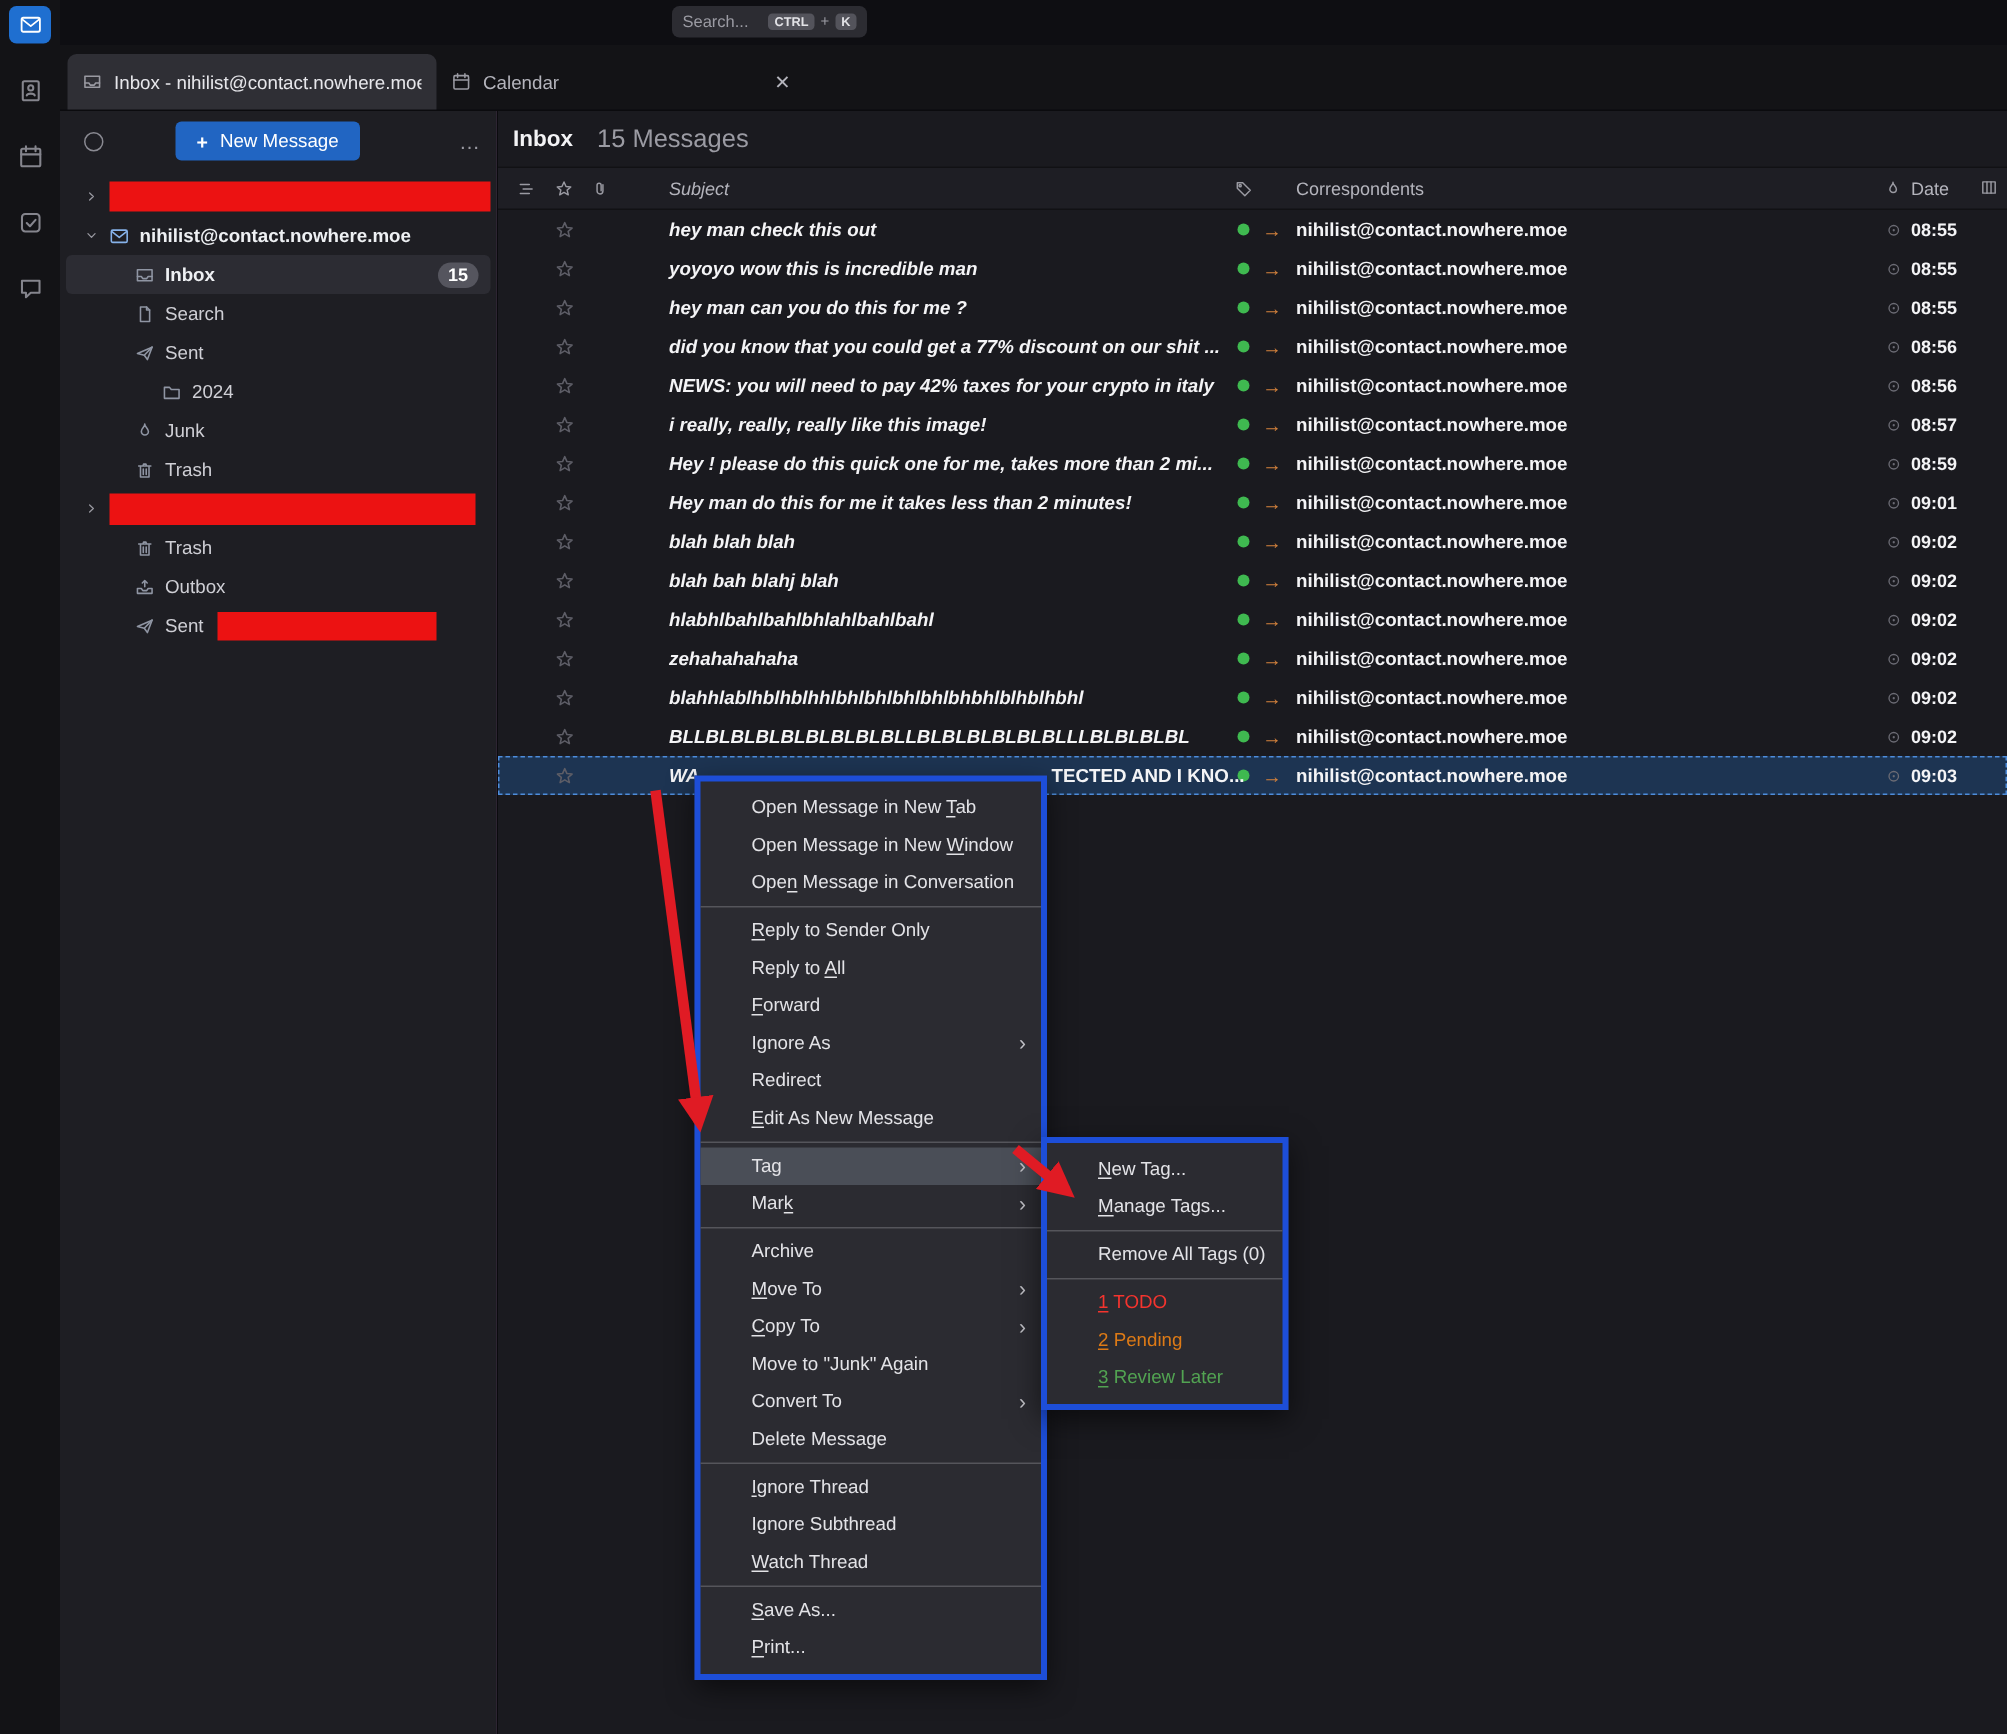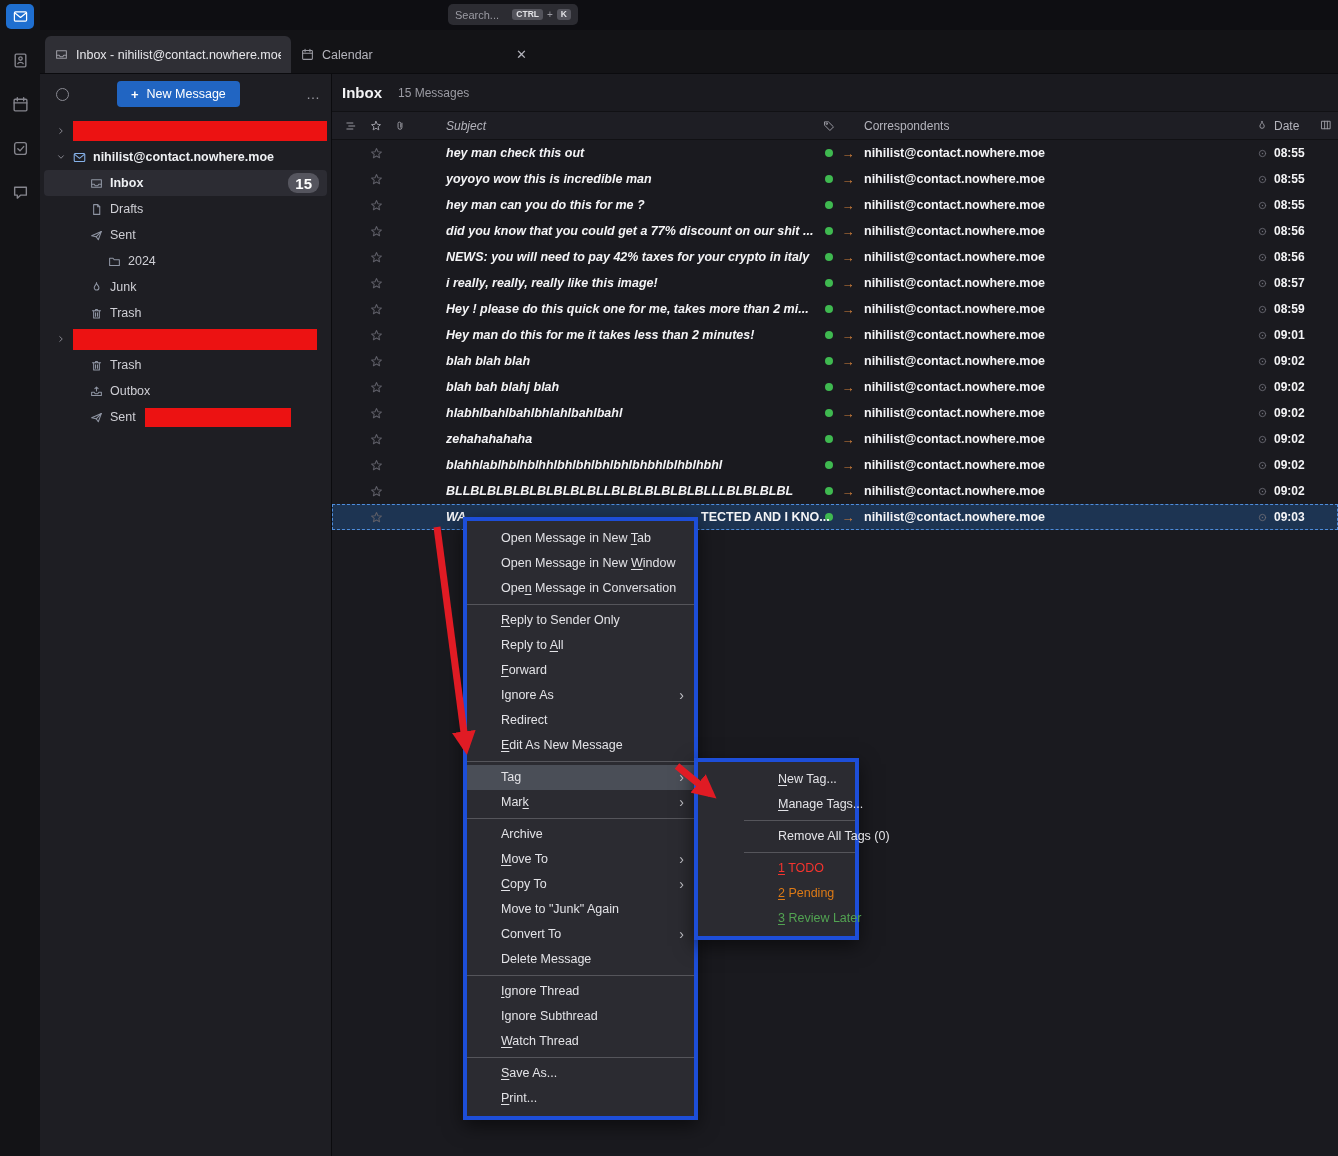--- a/index.html
+++ b/index.html
@@ -41,29 +41,29 @@
   .new-msg{margin-left:48px;background:#2165c2;color:#fff;border:none;border-radius:4px;font-size:12.5px;
            padding:6px 14px;display:flex;gap:8px;align-items:center;font-family:inherit;}
   .new-msg .plus{font-size:13px;font-weight:bold;line-height:1;}
   .fp-overflow{margin-left:auto;color:#9b9ba3;font-size:14px;letter-spacing:1px;}
   .tree{font-size:12.5px;color:#cfcfd5;margin-top:4px;}
   .trow{height:26px;display:flex;align-items:center;gap:7px;box-sizing:border-box;}
   .trow .chev{color:#9a9aa2;flex:none;}
   .trow .f-ic{color:#8f95a3;flex:none;}
   .trow.bold{color:#eef0f3;font-weight:700;}
   .trow.sel{background:#2c2c33;border-radius:4px;margin:0 4px;}
-  .badge{margin-left:auto;margin-right:8px;background:#55555e;color:#fff;font-size:15px;font-weight:700;
+  .badge{margin-left:auto;margin-right:8px;background:#55555e;color:#fff;font-size:12px;font-weight:700;
          border-radius:9px;padding:1.5px 7px;}
   .redact{background:#ec1212;height:20px;display:inline-block;flex:none;}
 
   
   .msgpane{position:absolute;left:331px;top:74px;right:0;bottom:0;background:#1a1a1f;border-left:1px solid #0b0b0e;box-sizing:border-box;}
   .mp-head{height:37px;display:flex;align-items:center;padding-left:10px;}
   .mp-title{font-size:15px;font-weight:700;color:#f3f3f5;}
-  .mp-count{font-size:12px;color:#9b9ba3;margin-left:16px;}
+  .mp-count{font-size:17px;color:#9b9ba3;margin-left:16px;}
   .colhead{height:27px;display:flex;align-items:center;background:#1e1e24;border-top:1px solid #111114;
            border-bottom:1px solid #111114;color:#b4b4bc;font-size:12px;position:relative;}
   .c-thread{width:26px;padding-left:6px;box-sizing:content-box;display:flex;justify-content:center;}
   .c-star{width:24px;display:flex;justify-content:center;}
   .c-clip{width:24px;display:flex;justify-content:center;}
   .c-subj{width:408px;padding-left:34px;box-sizing:border-box;font-style:italic;}
   .c-dot{width:18px;display:flex;justify-content:center;}
   .c-arrow{width:20px;display:flex;justify-content:center;}
   .c-corr{flex:1;padding-left:6px;}
   .c-junk{width:24px;display:flex;justify-content:center;}
@@ -78,21 +78,21 @@
   .gdot{width:8px;height:8px;border-radius:50%;background:#3fb950;}
   .rarrow{color:#d4823c;font-weight:700;font-size:13px;}
   .junk-ic{color:#6b6b74;}
   .mrow.selected{background:#1d3452;outline:1px dashed #4e8ddc;outline-offset:-1px;}
   .subj-end{position:absolute;left:369px;font-weight:700;color:#f4f4f6;white-space:nowrap;}
 
   
   .menu{position:absolute;background:#2b2b31;border:4px solid #1d4ed8;box-shadow:0 6px 18px rgba(0,0,0,.55);
         padding:5px 0;box-sizing:border-box;}
   #ctxmenu{left:463px;top:517px;width:235px;z-index:20;}
-  #tagmenu{left:694px;top:758px;width:165px;z-index:21;padding-left:46px;}
+  #tagmenu{left:694px;top:758px;width:165px;z-index:21;}
   .mi{height:25px;line-height:25px;padding:0 12px 0 34px;font-size:12.5px;color:#e3e3e7;position:relative;white-space:nowrap;}
   .mi.hl{background:#4a4e57;}
   .mi .sub{position:absolute;right:10px;top:0;color:#c0c0c6;font-size:14px;}
   .msep{height:1px;background:#55555b;margin:3px 0;}
 
   .arrows{position:absolute;left:0;top:0;width:1338px;height:1156px;z-index:50;pointer-events:none;}
 </style>
 </head>
 <body>
 
@@ -265,21 +265,21 @@
         <svg class="ic i13 f-ic">
             <use href="#i-tray"></use>
           </svg>
         <span>Inbox</span>
         <span class="badge">15</span>
       </div>
       <div class="trow" style="padding-left:50px">
         <svg class="ic i13 f-ic">
             <use href="#i-file"></use>
           </svg>
-        <span>Drafts</span>
+        <span>Search</span>
       </div>
       <div class="trow" style="padding-left:50px">
         <svg class="ic i13 f-ic">
             <use href="#i-plane"></use>
           </svg>
         <span>Sent</span>
       </div>
       <div class="trow" style="padding-left:68px">
         <svg class="ic i13 f-ic">
             <use href="#i-folder"></use>

